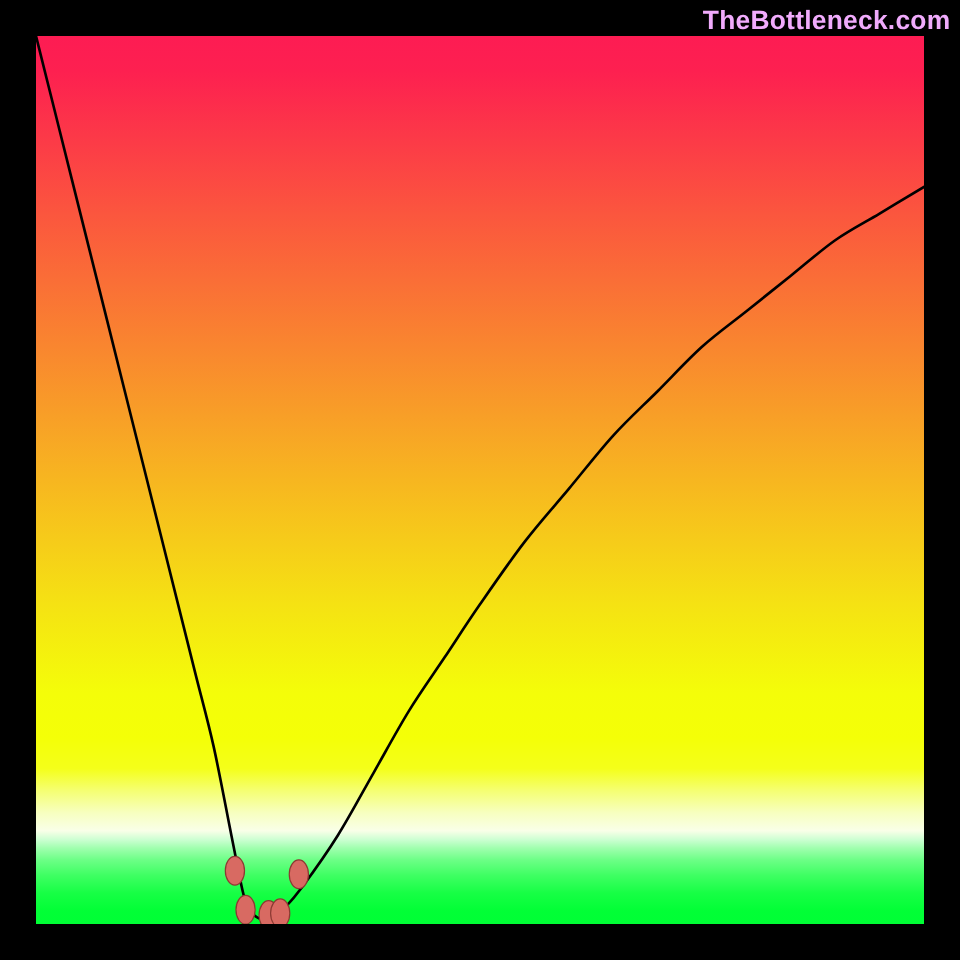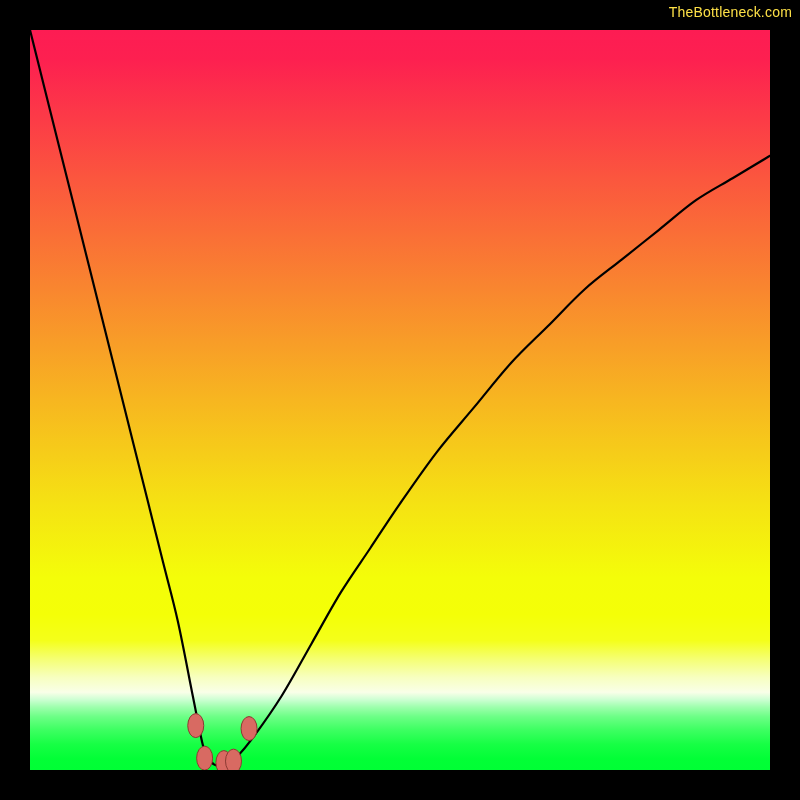--- a/index.html
+++ b/index.html
@@ -32,23 +32,23 @@
   .curve-svg {
     position: absolute;
     inset: 0;
     width: 100%;
     height: 100%;
   }
   .source-label {
     position: absolute;
     top: 4px;
     right: 8px;
-    color: #fde047;
-    font-size: 14px;
-    font-weight: 400;
+    color: #f0abfc;
+    font-size: 22px;
+    font-weight: 700;
     letter-spacing: 0.2px;
     z-index: 5;
   }
 </style>
 </head>
 <body>
 
 <div class="frame">
   <div class="source-label">TheBottleneck.com</div>
   <div class="plot-area">

